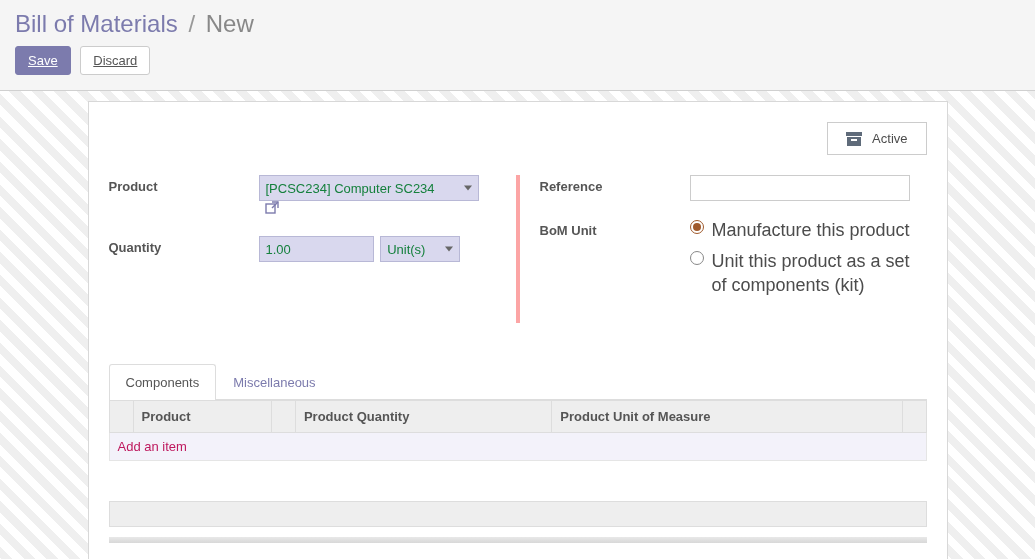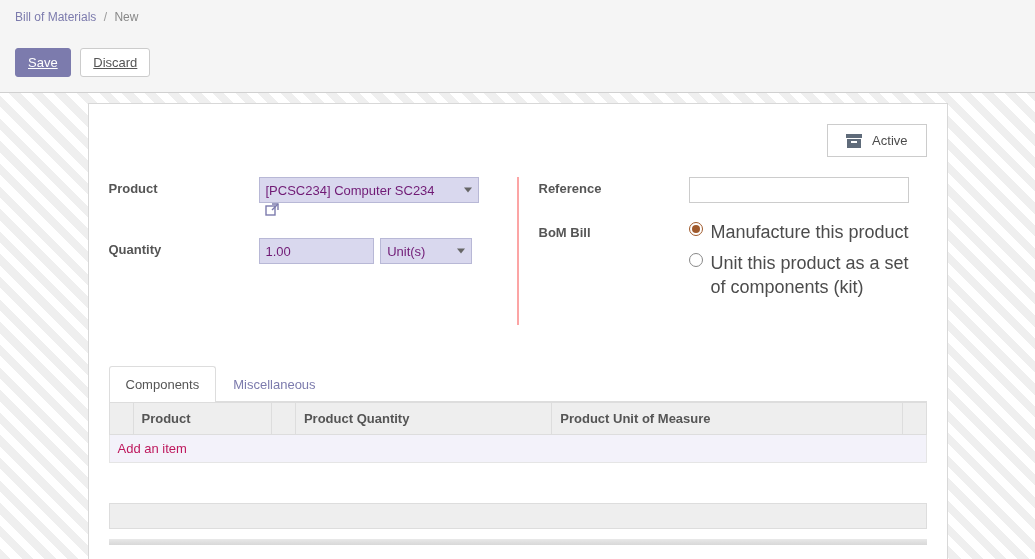--- a/index.html
+++ b/index.html
@@ -8,22 +8,22 @@
     font-size: 13px;
     color: #4c4c4c;
     background: #f5f5f5;
   }
   .topbar {
     padding: 10px 15px 15px 15px;
     background: #f5f5f5;
     border-bottom: 1px solid #d0d0d0;
   }
   .breadcrumb {
-    font-size: 12px;
-    margin-bottom: 24px;
+    font-size: 24px;
+    margin-bottom: 8px;
   }
   .breadcrumb .link { color: #7c7bad; }
   .breadcrumb .sep { color: #999; margin: 0 4px; }
   .breadcrumb .current { color: #888; }
   .btn {
     display: inline-block;
     padding: 6px 12px;
     font-size: 13px;
     border-radius: 3px;
     cursor: pointer;
@@ -57,45 +57,45 @@
     border: 1px solid #ccc;
     padding: 8px 18px;
     font-size: 13px;
     cursor: pointer;
   }
   .ribbon-icon { display:inline-block; width:16px; height:14px; margin-right:10px; position:relative; }
   .ribbon-icon svg { display:block; }
   .form-cols { display: flex; }
   .form-col { flex: 1; }
   .form-col.left { padding-right: 20px; }
-  .form-col.right { padding-left: 20px; border-left: 2px solid #fca5a5; }
+  .form-col.right { padding-left: 20px; border-left: 4px solid #fca5a5; }
   .field-row { display: flex; align-items: flex-start; margin-bottom: 18px; }
   .field-label { width: 150px; font-weight: bold; font-size: 13px; color: #555; padding-top: 4px; }
   .field-control { flex: 1; }
   .input-sel {
     border: 1px solid #b8b8d6;
     background: #d9d8ee;
     height: 26px;
     font-size: 13px;
     padding: 3px 6px;
-    color: #701a75;
+    color: #15803d;
     display: inline-flex;
     align-items: center;
     position: relative;
   }
   .input-sel .caret {
     position: absolute; right: 6px; top: 50%; transform: translateY(-50%);
     width: 0; height: 0;
     border-left: 4px solid transparent;
     border-right: 4px solid transparent;
     border-top: 5px solid #666;
   }
   .product-sel { width: 220px; }
   .qty-num { width: 115px; }
-  .unit-sel { width: 92px; margin-left: 3px; }
+  .unit-sel { width: 80px; margin-left: 3px; }
   .ext-icon { display:inline-block; margin-left:6px; color:#7c7bad; cursor:pointer; vertical-align:middle; }
   .plain-input {
     border: 1px solid #ccc;
     height: 26px;
     width: 220px;
     padding: 3px 6px;
     font-size: 13px;
   }
   .radio-row { display:flex; align-items:flex-start; margin-bottom:8px; }
   .radio-outer {
@@ -219,21 +219,21 @@
       <div class="form-col right">
 
         <div class="field-row">
           <div class="field-label">Reference</div>
           <div class="field-control">
             <input class="plain-input" type="text" value="" style="">
           </div>
         </div>
 
         <div class="field-row">
-          <div class="field-label">BoM Bill</div>
+          <div class="field-label">BoM Unit</div>
           <div class="field-control">
             <div class="radio-row">
               <span class="radio-outer checked">
                   <span class="dot"></span>
                 </span>
               <span class="radio-label">Manufacture this product</span>
             </div>
             <div class="radio-row">
               <span class="radio-outer"></span>
               <span class="radio-label">Unit this product as a set of components (kit)</span>

